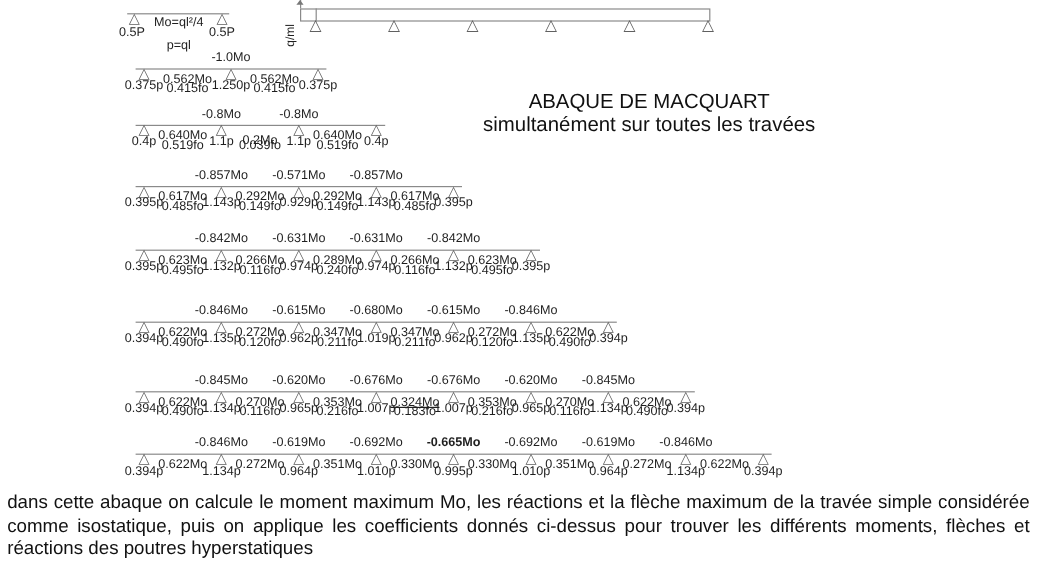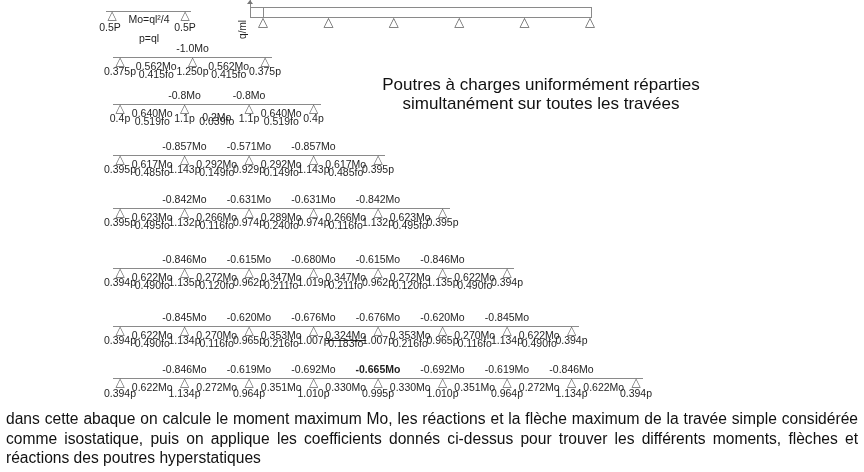--- a/index.html
+++ b/index.html
@@ -244,17 +244,17 @@
       <span class="lbl" style="left: 161.25px; top: 18px;">0.351Mo</span>
       <span class="lbl" style="left: 225.75px; top: 18px;">0.330Mo</span>
       <span class="lbl" style="left: 290.25px; top: 18px;">0.330Mo</span>
       <span class="lbl" style="left: 354.75px; top: 18px;">0.351Mo</span>
       <span class="lbl" style="left: 419.25px; top: 18px;">0.272Mo</span>
       <span class="lbl" style="left: 483.75px; top: 18px;">0.622Mo</span>
     </div>
   </div>
 
 <div class="title" style="left:370px;top:76px;width:342px">
-  <div>Poutres à charges uniformément réparties</div>
+  <div>ABAQUE DE MACQUART</div>
   <div>simultanément sur toutes les travées</div>
 </div>
 
 <p class="footer">dans cette abaque on calcule le moment maximum Mo, les réactions et la flèche maximum de la travée simple considérée comme isostatique, puis on applique les coefficients donnés ci-dessus pour trouver les différents moments, flèches et réactions des poutres hyperstatiques</p>
 
 </body></html>

